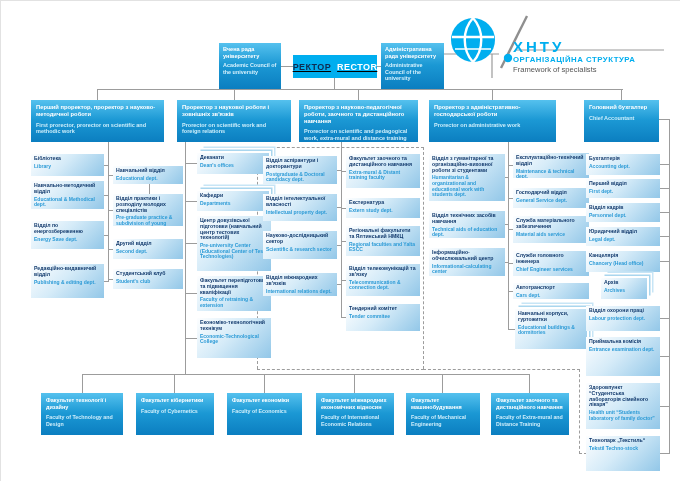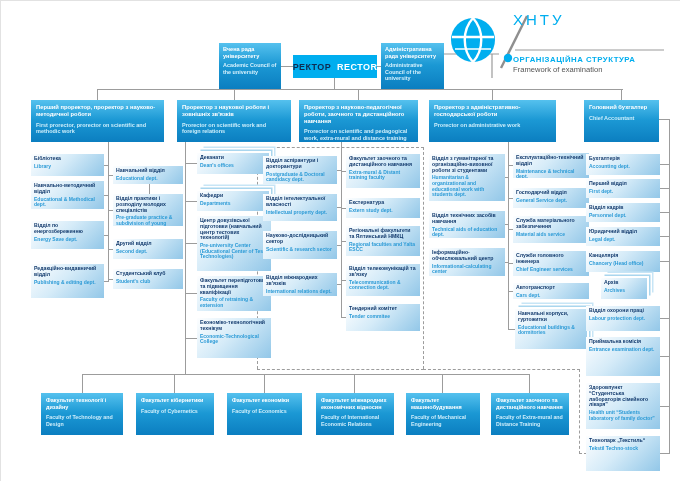--- a/index.html
+++ b/index.html
@@ -20,29 +20,29 @@
   .faculty{padding:4px 5px;overflow:hidden;}
   .faculty .uk{font-size:5.5px;font-weight:bold;color:#ffffff;line-height:1.2;}
   .faculty .en{font-size:5.3px;font-weight:bold;color:#cfeefb;margin-top:4px;line-height:1.2;}
   .stacked{box-shadow:2px -2px 0 0 #ffffff,3.5px -3.5px 0 0 #a9d6ee,5px -5px 0 0 #ffffff,6.5px -6.5px 0 0 #c7e5f6;}
   .council{position:absolute;box-sizing:border-box;z-index:2;padding:3px 4px;overflow:hidden;}
   .council .uk{font-size:5.6px;font-weight:bold;color:#fff;line-height:1.18;}
   .council .en{font-size:5.4px;font-weight:bold;color:#d6f1fd;margin-top:3px;line-height:1.18;}
   #academic{left:218px;top:42px;width:62px;height:46px;}
   #admin{left:380px;top:42px;width:63px;height:46px;}
   #rector{position:absolute;left:292px;top:54px;width:84px;height:23px;background:#00aeef;
-    display:flex;align-items:center;justify-content:center;gap:6px;z-index:3;box-sizing:border-box;}
+    display:flex;align-items:center;justify-content:center;gap:6px;z-index:3;box-sizing:border-box;text-decoration:underline;}
   #rector .uk{color:#0e2c52;font-size:9px;font-weight:bold;letter-spacing:.4px;}
   #rector .en{color:#ffffff;font-size:9px;font-weight:bold;letter-spacing:.4px;text-align:right;}
   .ln{position:absolute;background:#9c9c9c;z-index:1;}
   .dash-h{position:absolute;height:0;border-top:1px dashed #9c9c9c;z-index:1;}
   .dash-v{position:absolute;width:0;border-left:1px dashed #9c9c9c;z-index:1;}
   .logo{position:absolute;left:441px;top:10px;width:228px;height:78px;z-index:2;}
   .logo svg{position:absolute;left:0;top:0;overflow:visible;}
-  .logo-abbr{position:absolute;left:71px;top:0;font-size:15px;font-weight:normal;color:#00aeef;letter-spacing:3px;}
+  .logo-abbr{position:absolute;left:71px;top:27px;font-size:15px;font-weight:bold;color:#00aeef;letter-spacing:3px;}
   .logo-title{position:absolute;left:71px;top:44px;font-size:7.8px;font-weight:bold;color:#00aeef;letter-spacing:.5px;white-space:nowrap;}
   .logo-sub{position:absolute;left:71px;top:54px;font-size:7.6px;color:#555;white-space:nowrap;}
 </style>
 </head>
 <body>
 
 <div id="canvas">
 
   <div class="logo">
     <svg width="228" height="78" viewBox="0 0 228 78">
@@ -52,21 +52,21 @@
       <path d="M31 7 C 42 19 42 39 31 51" stroke="#ffffff" stroke-width="2.4" fill="none"></path>
       <line x1="10" y1="26" x2="52" y2="26" stroke="#ffffff" stroke-width="2.4"></line>
       <line x1="13" y1="38" x2="49" y2="38" stroke="#ffffff" stroke-width="1.6"></line>
       <line x1="59" y1="57" x2="85" y2="5" stroke="#8f8f8f" stroke-width="2.4"></line>
       <circle cx="66" cy="47" r="4.2" fill="#00aeef"></circle>
       <line x1="73" y1="39" x2="222" y2="39" stroke="#9a9a9a" stroke-width="1.2"></line>
       <line x1="50" y1="43" x2="50" y2="67" stroke="#9a9a9a" stroke-width="1.2"></line>
     </svg>
     <div class="logo-abbr">ХНТУ</div>
     <div class="logo-title">ОРГАНІЗАЦІЙНА СТРУКТУРА</div>
-    <div class="logo-sub">Framework of examination</div>
+    <div class="logo-sub">Framework of specialists</div>
   </div>
 
   <div id="academic" class="council blue">
     <div class="uk">Вчена рада університету</div>
     <div class="en">Academic Council of the university</div>
   </div>
 
   <div id="rector">
     <span class="uk">РЕКТОР</span>
     <span class="en">RECTOR</span>

